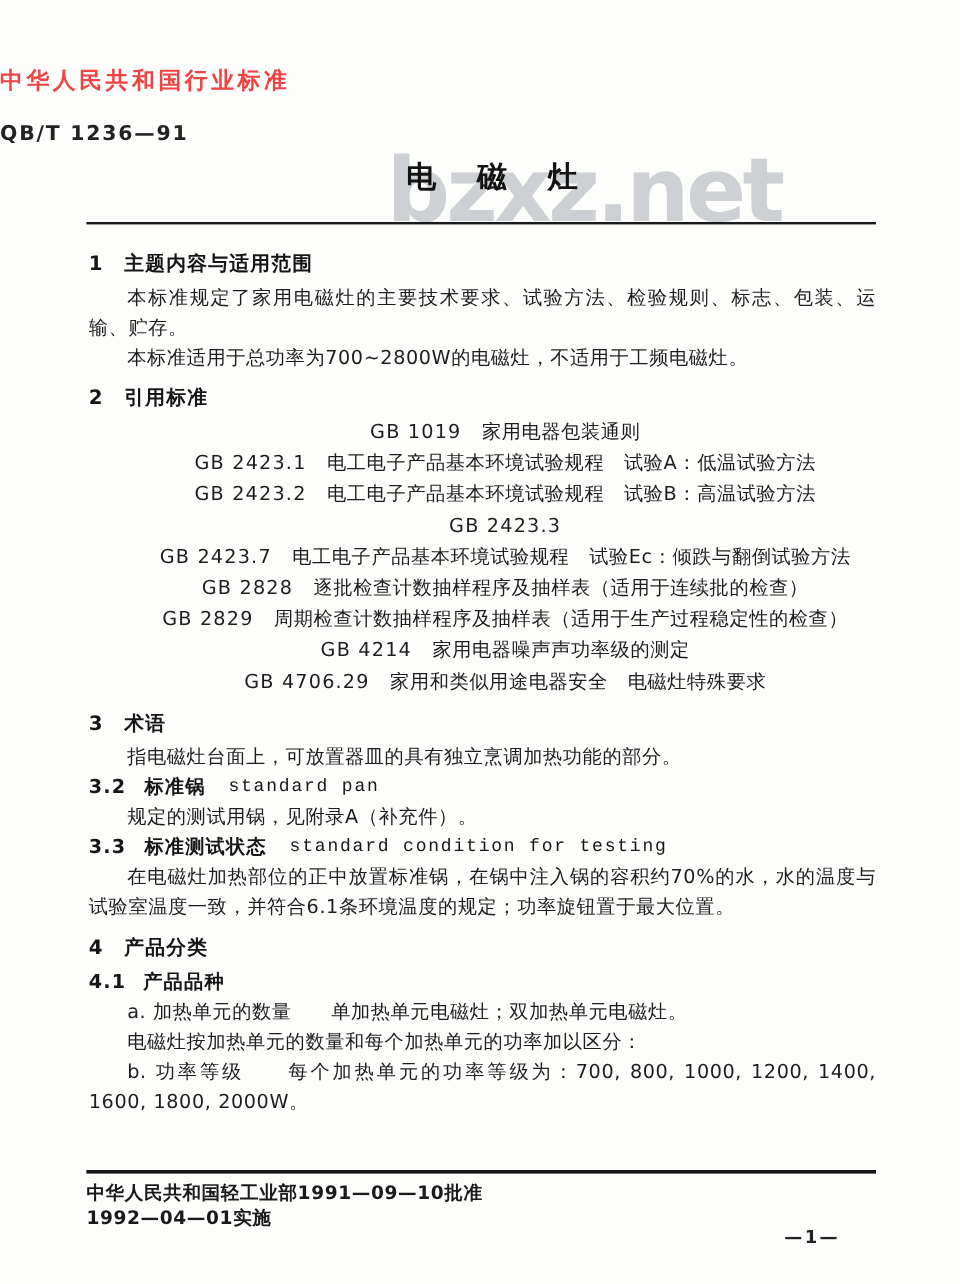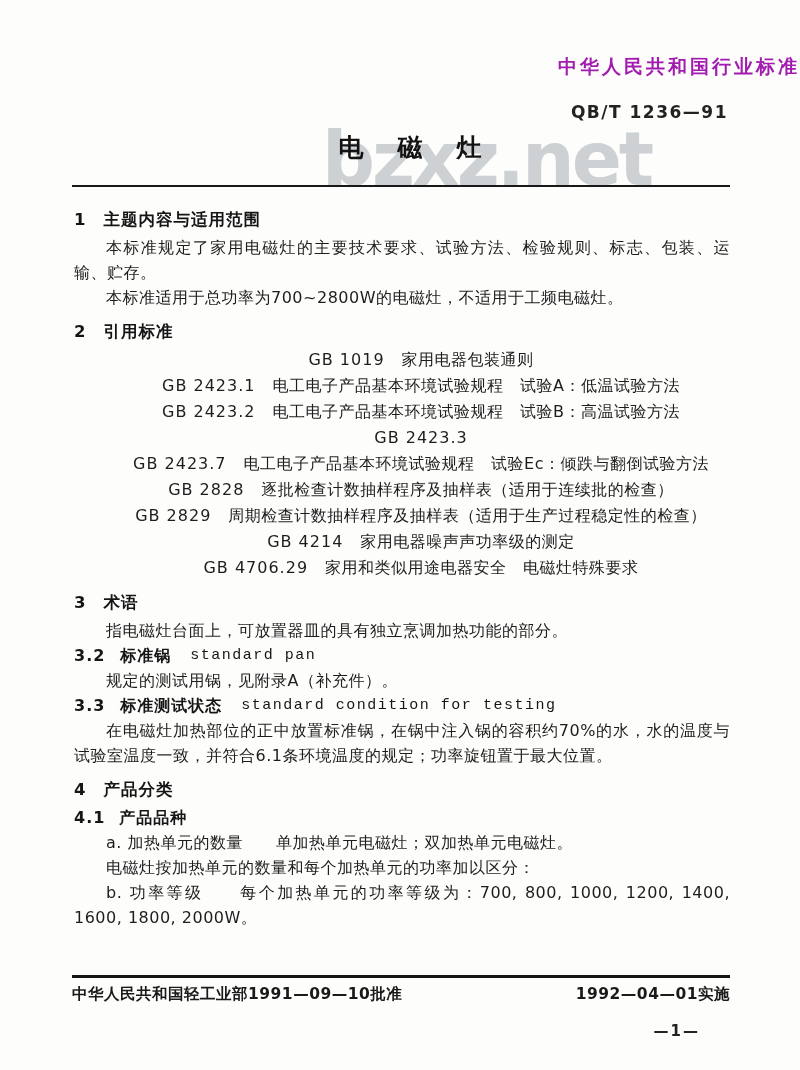--- a/index.html
+++ b/index.html
@@ -9,29 +9,29 @@
     height: 1070px;
     margin: 0 auto;
     background: #fdfdfc;
     font-family: "DejaVu Sans", "Liberation Sans", sans-serif;
     color: #1d1d1d;
     overflow: hidden;
   }
   
   .header-title {
     padding-top: 54px;
-    text-align: right;
+    text-align: left;
     font-size: 19px;
     font-weight: bold;
     letter-spacing: 3px;
-    color: #a21caf;
+    color: #ef4444;
   }
   .standard-number {
     margin: 22px 72px 0 0;
-    text-align: right;
+    text-align: left;
     font-size: 17px;
     font-weight: bold;
     letter-spacing: 1.5px;
     color: #222;
   }
   .doc-title {
     position: relative;
     z-index: 2;
     margin-top: 9px;
     text-align: center;
@@ -121,20 +121,21 @@
     position: absolute;
     left: 72px;
     right: 70px;
     top: 984px;
     display: flex;
     justify-content: space-between;
     font-size: 15.5px;
     font-weight: bold;
     letter-spacing: 0.5px;
     color: #1a1a1a;
+    flex-direction: column;
   }
   .page-number {
     position: absolute;
     right: 100px;
     top: 1022px;
     font-size: 15px;
     font-weight: bold;
     letter-spacing: 2px;
     color: #222;
   }

